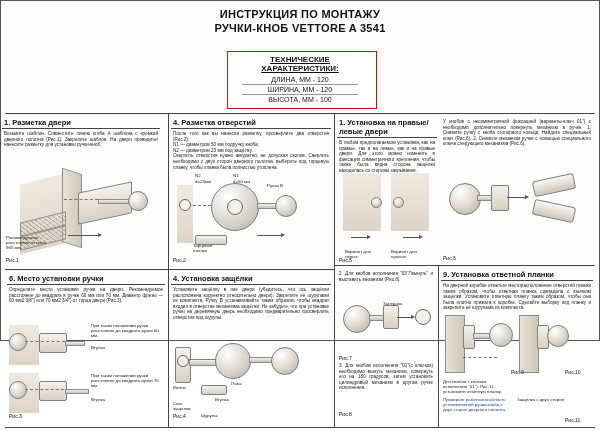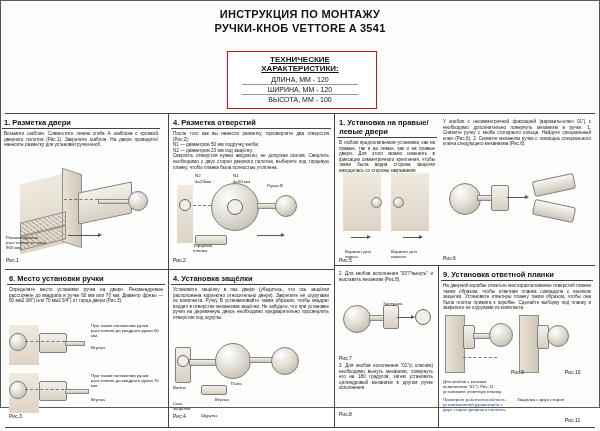--- a/index.html
+++ b/index.html
@@ -5,21 +5,21 @@
   html,body{margin:0;padding:0;}
   body{
     width:600px;height:431px;
     background:#ffffff;
     font-family:"Liberation Sans", sans-serif;
     color:#111;
     overflow:hidden;
   }
   .sheet{
     position:relative;
-    width:600px;height:408px;
+    width:600px;height:341px;
     box-sizing:border-box;
     border:1px solid #555;
     background:#fdfdfb;
   }
   .title-block{
     text-align:center;
     padding-top:6px;
   }
   .title-line{
     font-weight:bold;

